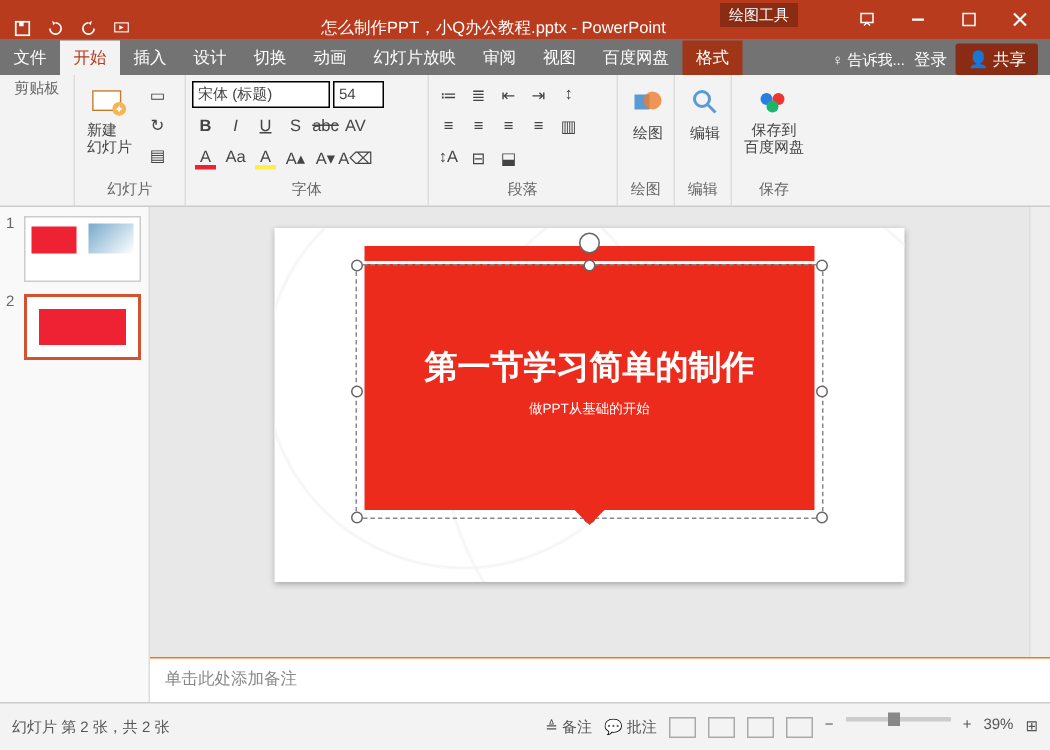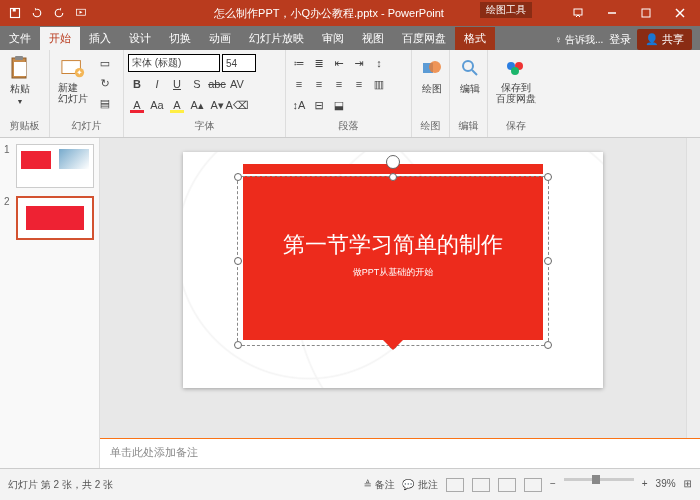--- a/index.html
+++ b/index.html
@@ -1,17 +1,17 @@
 <!DOCTYPE html>
 <html><head>
 <meta charset="utf-8">
 <style>
 * { margin: 0; padding: 0; box-sizing: border-box; font-family: "Microsoft YaHei", sans-serif; }
 body { width: 700px; height: 500px; overflow: hidden; background: #fff; display: flex; flex-direction: column; font-size: 11px; }
-.titlebar { height: 26px; background: #b93b1e; display: flex; align-items: center; color: #fff; }
+.titlebar { height: 26px; background: #b93b1e; display: flex; align-items: flex-end; color: #fff; }
 .qat { display: flex; gap: 8px; padding: 0 8px; align-items: center; }
 .qat-icon { width: 14px; height: 14px; display: flex; align-items: center; justify-content: center; cursor: pointer; fill: #fff; }
 .title-center { flex: 1; display: flex; align-items: center; justify-content: center; gap: 6px; font-size: 11px; }
 .title-right { display: flex; gap: 2px; padding-right: 4px; }
 .win-btn { width: 32px; height: 26px; display: flex; align-items: center; justify-content: center; cursor: pointer; }
 .tabs { height: 24px; background: #737373; display: flex; align-items: flex-end; color: #fff; font-size: 11px; }
 .tab { padding: 4px 9px; cursor: pointer; }
 .tab.active { background: #f3f3f3; color: #b93b1e; }
 .tab.contextual { background: #a03518; }
 .tabs-right { margin-left: auto; display: flex; align-items: center; gap: 6px; padding-right: 8px; }
@@ -48,21 +48,21 @@
 .canvas-v-scroll { width: 14px; background: #eee; border-left: 1px solid #ddd; }
 .slide { width: 420px; height: 236px; background: #fff; box-shadow: 0 1px 4px rgba(0,0,0,0.3); position: relative; overflow: visible; background-image: radial-gradient(circle at 30% 40%, transparent 40%, #f4f4f4 40.5%, transparent 41%), radial-gradient(circle at 70% 60%, transparent 55%, #f4f4f4 55.5%, transparent 56%); }
 .red-block { position: absolute; top: 24px; left: 60px; right: 60px; bottom: 48px; background: #ed2b1c; }
 .red-strip { position: absolute; top: -12px; left: 0; right: 0; height: 10px; background: #ed2b1c; }
 .text-sel { position: absolute; top: 0px; left: -6px; right: -6px; bottom: -6px; border: 1px dashed #888; }
 .handle { position: absolute; width: 8px; height: 8px; background: #fff; border: 1px solid #666; border-radius: 50%; }
 .h-nw { top: -4px; left: -4px; } .h-n { top: -4px; left: 50%; margin-left: -4px; } .h-ne { top: -4px; right: -4px; }
 .h-w { top: 50%; left: -4px; margin-top: -4px; } .h-e { top: 50%; right: -4px; margin-top: -4px; }
 .h-sw { bottom: -4px; left: -4px; } .h-s { bottom: -4px; left: 50%; margin-left: -4px; } .h-se { bottom: -4px; right: -4px; }
 .rotate { position: absolute; top: -22px; left: 50%; margin-left: -7px; width: 14px; height: 14px; border: 1px solid #666; border-radius: 50%; background: #fff; }
-.slide-title { color: #fff; text-align: center; font-size: 22px; padding-top: 54px; font-weight: 400; }
+.slide-title { color: #fff; text-align: center; font-size: 22px; padding-top: 54px; font-weight: 700; }
 .slide-sub { color: #fff; text-align: center; font-size: 9px; margin-top: 6px; }
 .notch { position: absolute; bottom: -10px; left: 50%; margin-left: -10px; width: 0; height: 0; border-left: 10px solid transparent; border-right: 10px solid transparent; border-top: 10px solid #ed2b1c; }
 .canvas-wrap { display: flex; flex: 1; overflow: hidden; }
 .notes { height: 30px; background: #fff; border-top: 1px solid #f97316; padding: 6px 10px; color: #888; font-size: 11px; }
 .status { height: 32px; background: #f3f3f3; border-top: 1px solid #ccc; display: flex; align-items: center; font-size: 10px; color: #555; padding: 0 8px; gap: 10px; }
 .status-right { margin-left: auto; display: flex; align-items: flex-start; gap: 8px; }
 .zoom-slider { width: 70px; height: 3px; background: #ccc; position: relative; }
 .zoom-thumb { position: absolute; top: -3px; left: 28px; width: 8px; height: 9px; background: #888; }
 .view-btn { width: 18px; height: 14px; border: 1px solid #aaa; cursor: pointer; }
 </style>
@@ -140,33 +140,20 @@
   <div class="tab contextual">格式</div>
   <div class="tabs-right">
     <span class="tell-me">♀ <span>告诉我...</span></span>
     <span>登录</span>
     <span class="share-btn">👤 <span>共享</span></span>
   </div>
 </div>
 
 <div class="ribbon">
   <div class="rgroup" style="width:50px">
-    <div class="rgroup-body">
-      <div class="big-btn">
-        <div class="ico">
-            <svg width="22" height="24" viewBox="0 0 22 24">
-              <rect x="3" y="2" width="14" height="20" fill="#c88b4a" stroke="#8a5a2a"></rect>
-              <rect x="6" y="0" width="8" height="4" rx="1" fill="#888"></rect>
-              <rect x="5" y="6" width="12" height="14" fill="#fff"></rect>
-            </svg>
-          </div>
-        <span>粘贴</span>
-        <span style="font-size:7px">▼</span>
-      </div>
-    </div>
     <div class="rgroup-label">剪贴板</div>
   </div>
 
   <div class="rgroup" style="width:74px">
     <div class="rgroup-body">
       <div class="big-btn">
         <div class="ico">
             <svg width="26" height="22" viewBox="0 0 26 22">
               <rect x="1" y="3" width="20" height="14" fill="#fff" stroke="#c77b2a"></rect>
               <circle cx="20" cy="16" r="5" fill="#f3b657"></circle>

